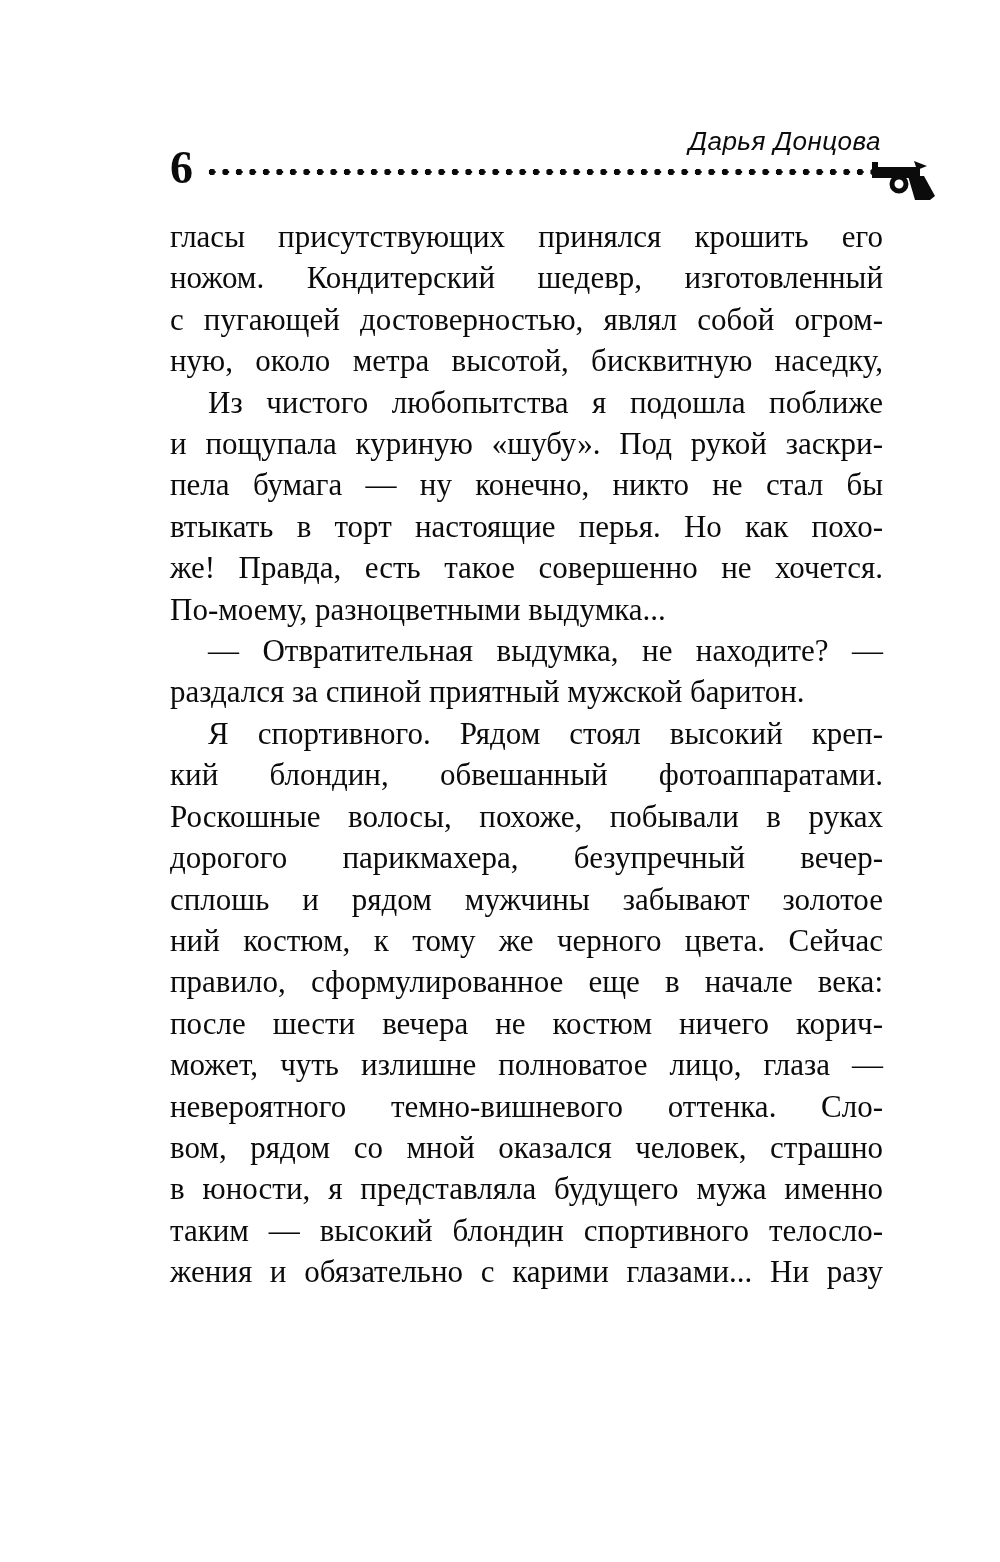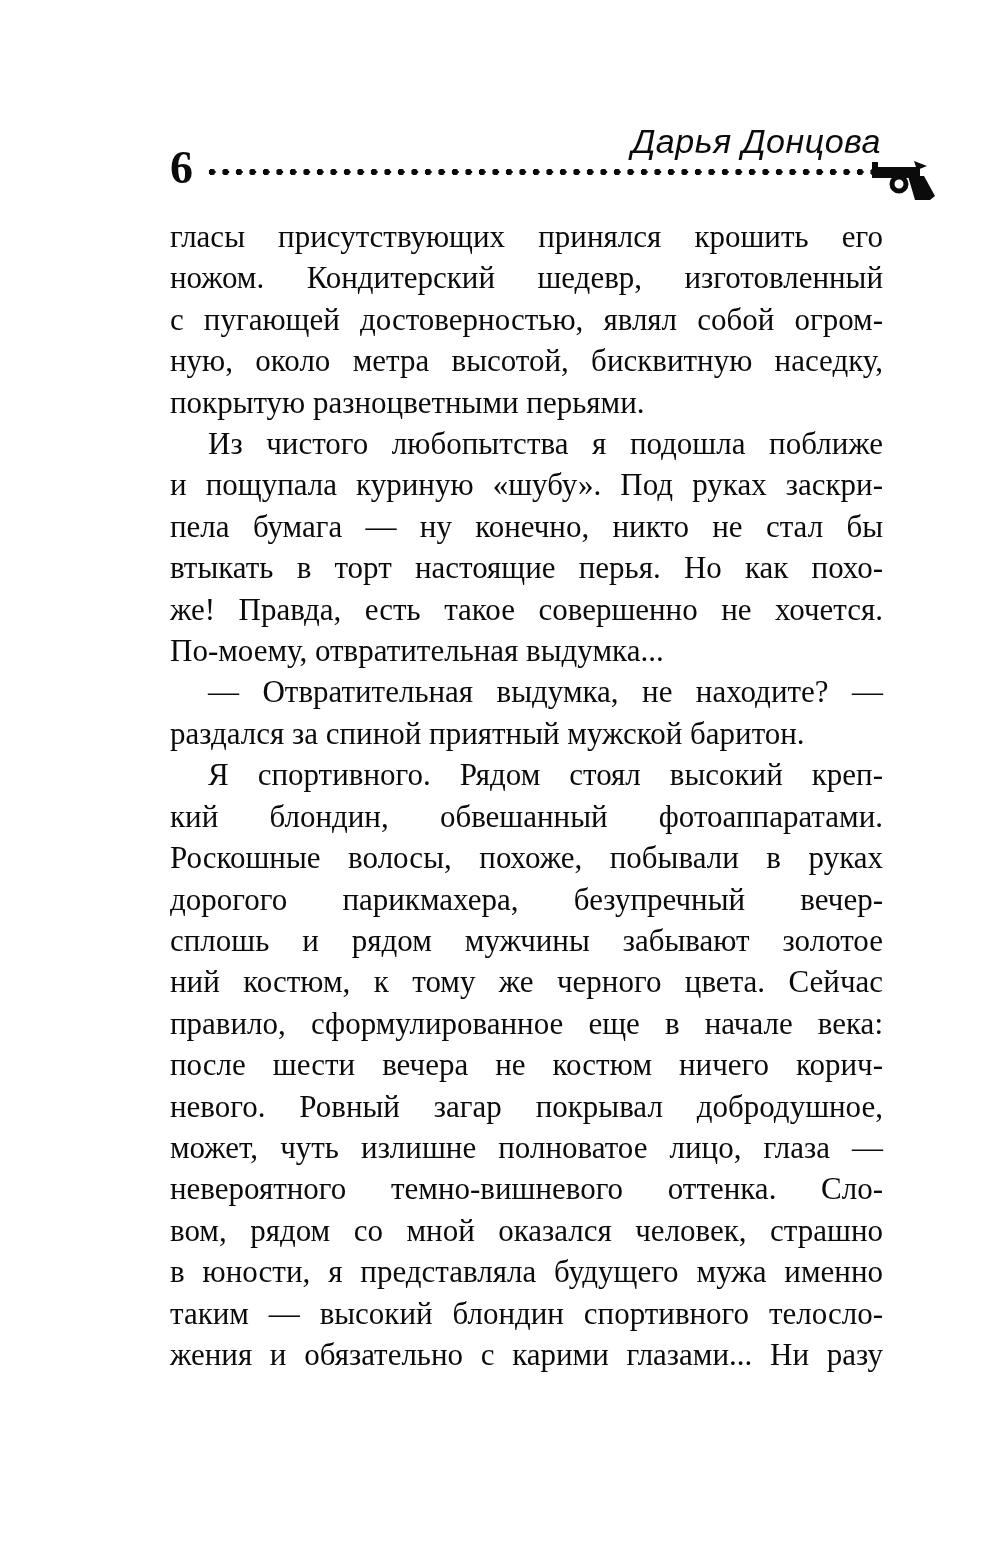--- a/index.html
+++ b/index.html
@@ -14,21 +14,21 @@
     font-family: "Liberation Serif", serif;
     overflow: hidden;
   }
   .header {
     padding: 126px 117px 0 170px;
   }
   .author {
     text-align: right;
     font-family: "Liberation Sans", sans-serif;
     font-style: italic;
-    font-size: 34px;
+    font-size: 26px;
     line-height: 30px;
     letter-spacing: 0.5px;
     padding-right: 2px;
   }
   .rule-row {
     position: relative;
     display: flex;
     align-items: center;
     height: 34px;
     margin-top: 2px;
@@ -97,44 +97,42 @@
       </span>
     </div>
   </header>
 
   <main class="body">
       <div class="paragraph">
         <div class="line justify">гласы присутствующих принялся крошить его</div>
         <div class="line justify">ножом. Кондитерский шедевр, изготовленный</div>
         <div class="line justify">с пугающей достоверностью, являл собой огром-</div>
         <div class="line justify">ную, около метра высотой, бисквитную наседку,</div>
-        <div class="line">покрытую разноцветными перьями.</div>
       </div>
       <div class="paragraph">
         <div class="line justify indent">Из чистого любопытства я подошла поближе</div>
-        <div class="line justify">и пощупала куриную «шубу». Под руках заскри-</div>
+        <div class="line justify">и пощупала куриную «шубу». Под рукой заскри-</div>
         <div class="line justify">пела бумага — ну конечно, никто не стал бы</div>
         <div class="line justify">втыкать в торт настоящие перья. Но как похо-</div>
         <div class="line justify">же! Правда, есть такое совершенно не хочется.</div>
-        <div class="line">По-моему, отвратительная выдумка...</div>
+        <div class="line">По-моему, разноцветными выдумка...</div>
       </div>
       <div class="paragraph">
         <div class="line justify indent">— Отвратительная выдумка, не находите? —</div>
         <div class="line">раздался за спиной приятный мужской баритон.</div>
       </div>
       <div class="paragraph">
         <div class="line justify indent">Я спортивного. Рядом стоял высокий креп-</div>
         <div class="line justify">кий блондин, обвешанный фотоаппаратами.</div>
         <div class="line justify">Роскошные волосы, похоже, побывали в руках</div>
         <div class="line justify">дорогого парикмахера, безупречный вечер-</div>
         <div class="line justify">сплошь и рядом мужчины забывают золотое</div>
         <div class="line justify">ний костюм, к тому же черного цвета. Сейчас</div>
         <div class="line justify">правило, сформулированное еще в начале века:</div>
         <div class="line justify">после шести вечера не костюм ничего корич-</div>
-        <div class="line justify">невого. Ровный загар покрывал добродушное,</div>
         <div class="line justify">может, чуть излишне полноватое лицо, глаза —</div>
         <div class="line justify">невероятного темно-вишневого оттенка. Сло-</div>
         <div class="line justify">вом, рядом со мной оказался человек, страшно</div>
         <div class="line justify">в юности, я представляла будущего мужа именно</div>
         <div class="line justify">таким — высокий блондин спортивного телосло-</div>
         <div class="line justify">жения и обязательно с карими глазами... Ни разу</div>
       </div>
     </main>
 </div>
 

